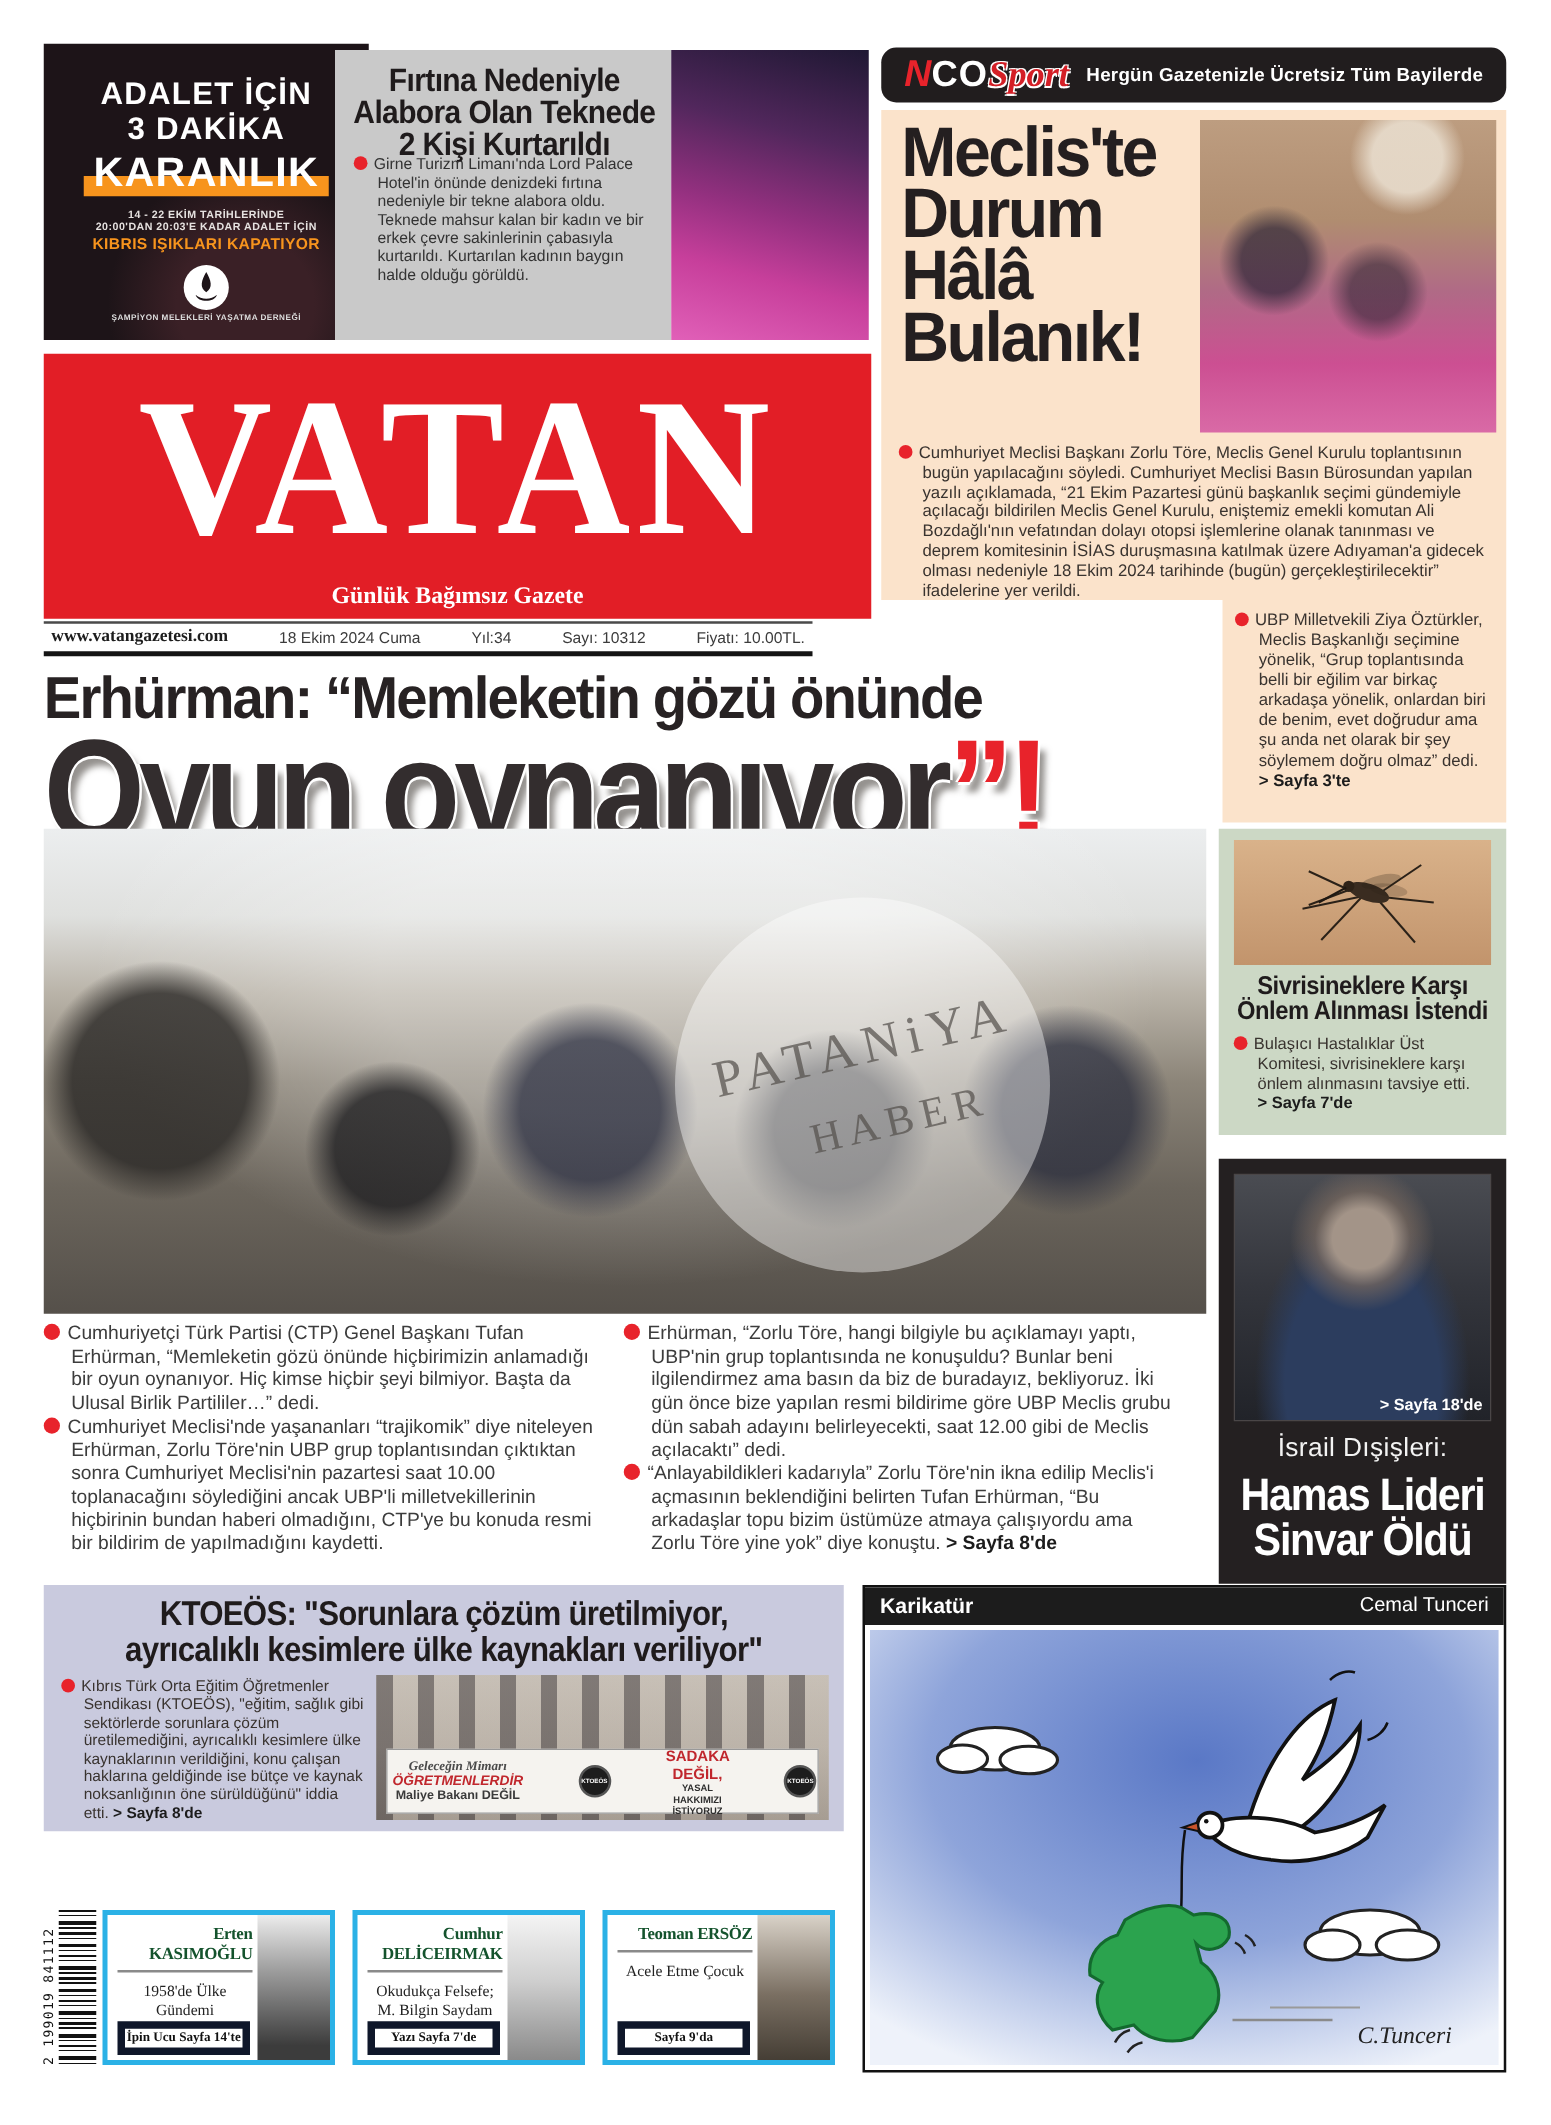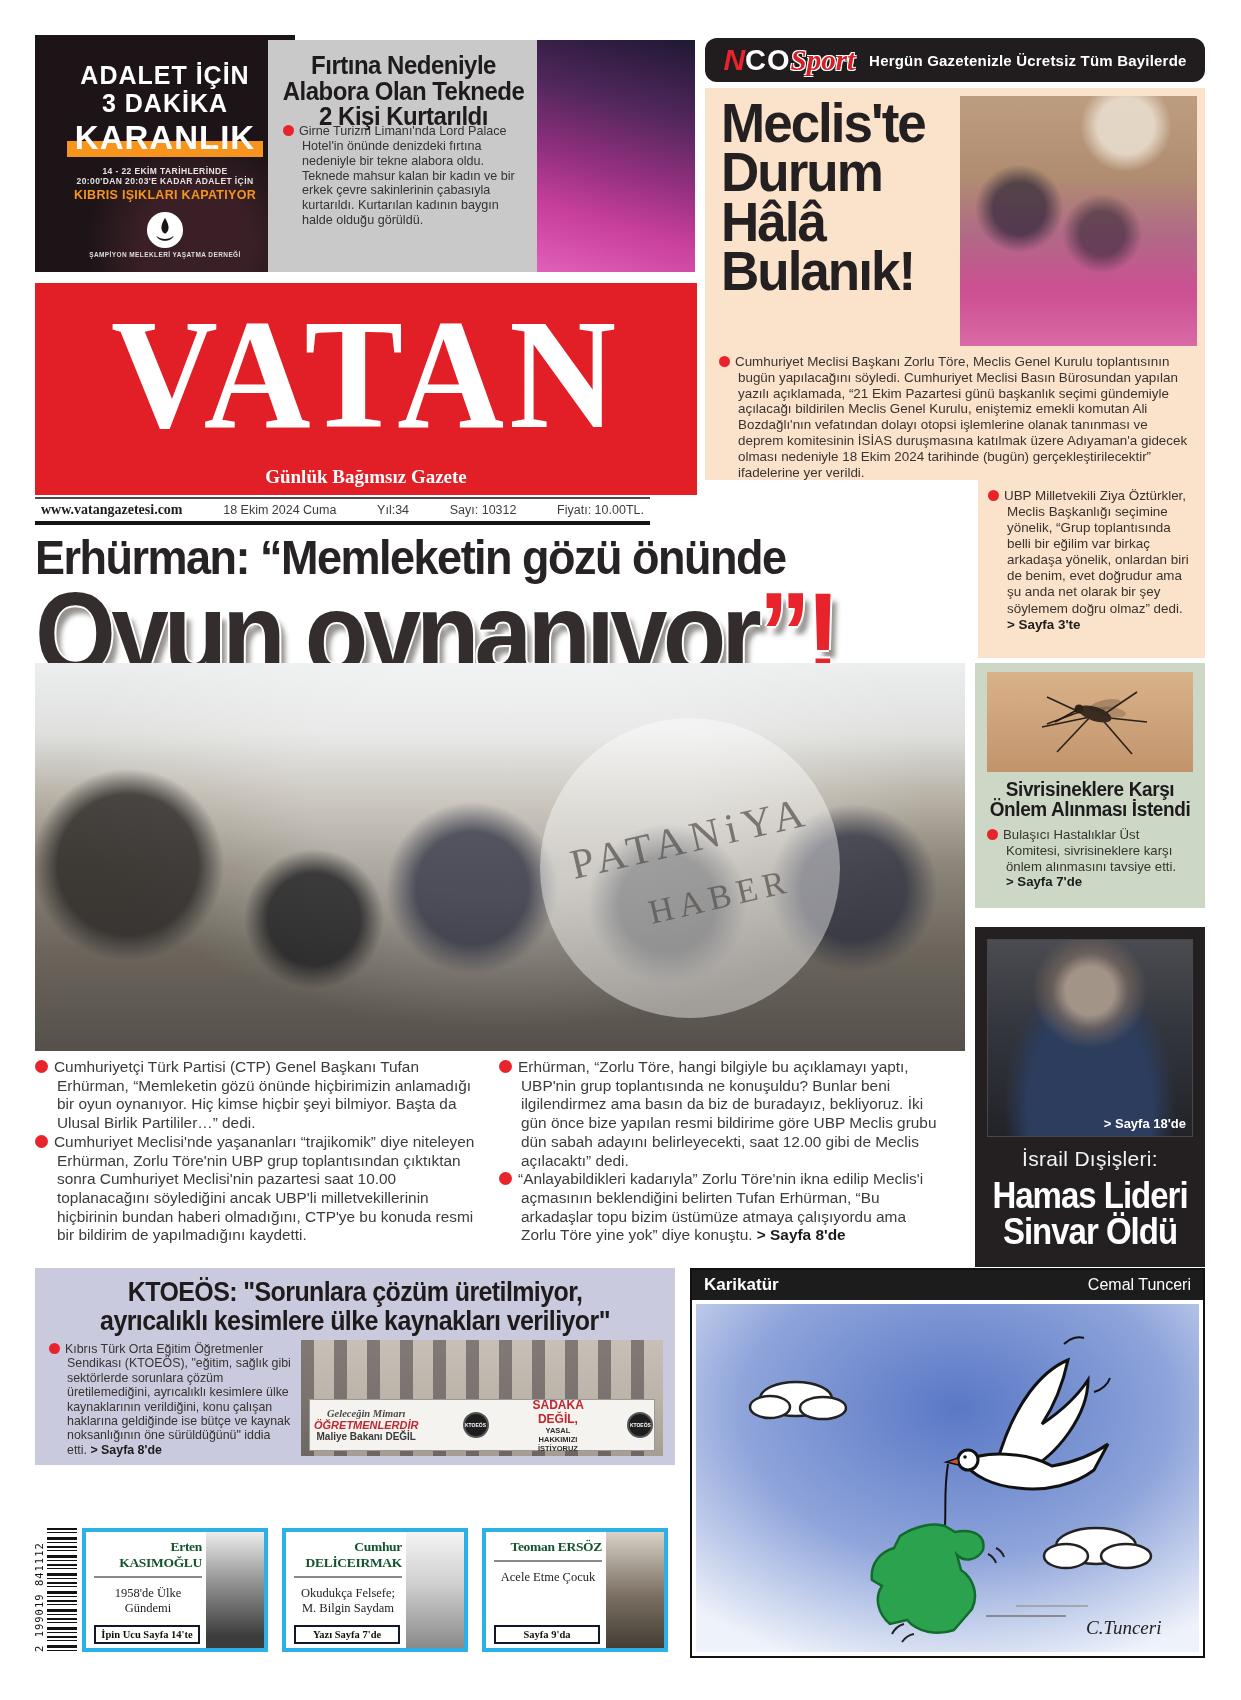--- a/index.html
+++ b/index.html
@@ -178,21 +178,21 @@
   .cb-photo { position:absolute; right:0; top:0; width:58px; height:100%; }
   .cb1 .cb-photo { background:linear-gradient(180deg,#ececec 0%,#9a9a9a 40%,#3c3c3c 90%); }
   .cb2 .cb-photo { background:linear-gradient(180deg,#f4f4f4 0%,#cfcfcf 45%,#8a8a8a 100%); }
   .cb3 .cb-photo { background:linear-gradient(180deg,#d9d2c8 0%,#7a6f62 55%,#453e35 100%); }
   .cb-name { margin:7px 6px 0 8px; width:108px; text-align:right;
     font-family:"Liberation Serif", serif; font-weight:bold; font-size:13.5px; letter-spacing:-0.3px;
     color:#14532d; border-bottom:2px solid #8a8a8a; padding-bottom:5px; }
   .cb-work { margin:8px 6px 0 8px; width:108px; text-align:center;
     font-family:"Liberation Serif", serif; font-size:12.5px; line-height:1.2; color:#222; }
   .cb-page { position:absolute; left:8px; bottom:4px; width:106px; text-align:center;
-    background:#fff; border:2px solid #0f172a; font-family:"Liberation Serif", serif;
+    background:#fff; border:6px solid #0f172a; font-family:"Liberation Serif", serif;
     font-weight:bold; font-size:10.5px; padding:2px 0; color:#111; white-space:nowrap; }
 </style>
 </head>
 <body>
 
 <div id="page">
 
   <div class="abs adbox">
     <div class="ad-l12">ADALET İÇİN</div>
     <div class="ad-l12">3 DAKİKA</div>

